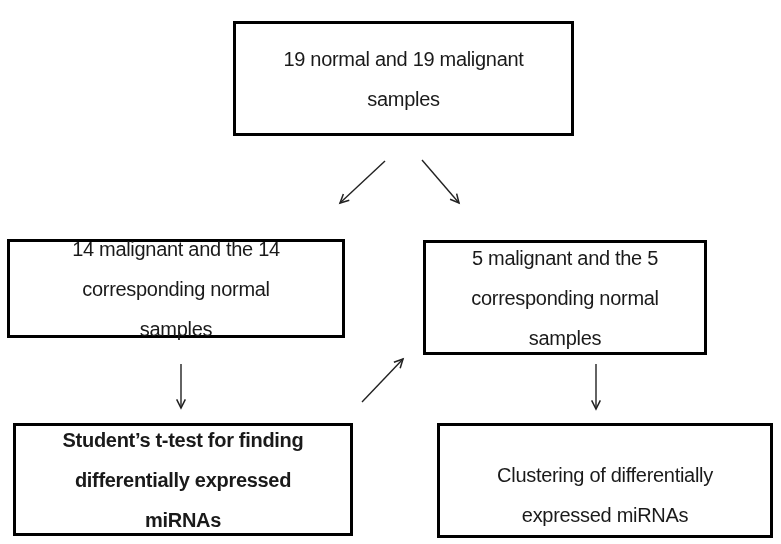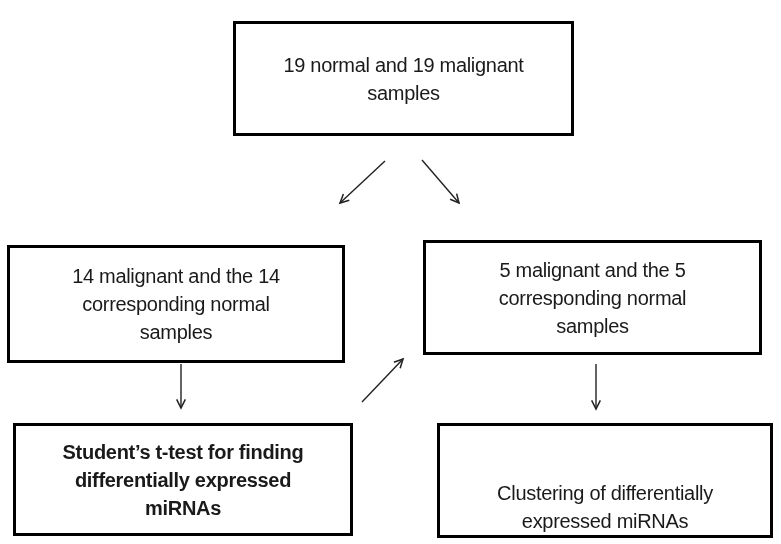--- a/index.html
+++ b/index.html
@@ -28,30 +28,30 @@
     box-sizing: border-box;
     border: 3px solid #000000;
     background: #ffffff;
     display: flex;
     flex-direction: column;
     align-items: center;
     justify-content: center;
     text-align: center;
     color: #1a1a1a;
     font-size: 20px;
-    line-height: 28px;
+    line-height: 40px;
     letter-spacing: -0.3px;
   }
   .box-text {
     white-space: pre-line;
     width: 100%;
   }
   .box-top        { left: 233px; top: 21px;  width: 341px; height: 115px; }
-  .box-mid-left   { left: 7px;   top: 245px; width: 338px; height: 118px; }
-  .box-mid-right  { left: 423px; top: 240px; width: 339px; height: 115px; }
+  .box-mid-left   { left: 7px;   top: 239px; width: 338px; height: 99px; }
+  .box-mid-right  { left: 423px; top: 240px; width: 284px; height: 115px; }
   .box-bottom-left  { left: 13px;  top: 423px; width: 340px; height: 113px; font-weight: bold; }
   .box-bottom-right { left: 437px; top: 423px; width: 336px; height: 115px;
                       justify-content: flex-end; padding-top: 28px; }
 </style>
 </head>
 <body>
 
 <div class="canvas">
 
   <svg class="arrows" viewBox="0 0 781 544" xmlns="http://www.w3.org/2000/svg">

